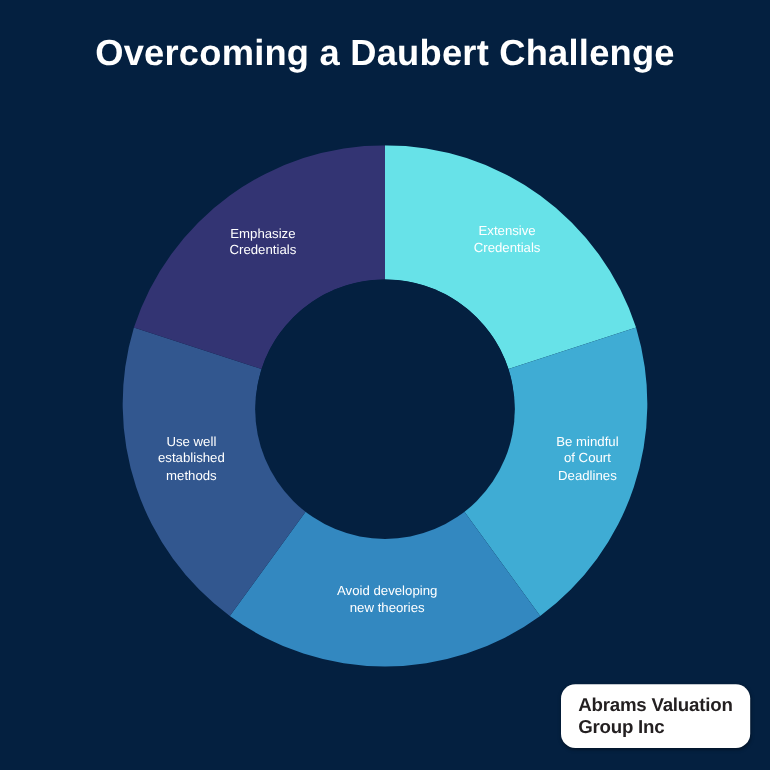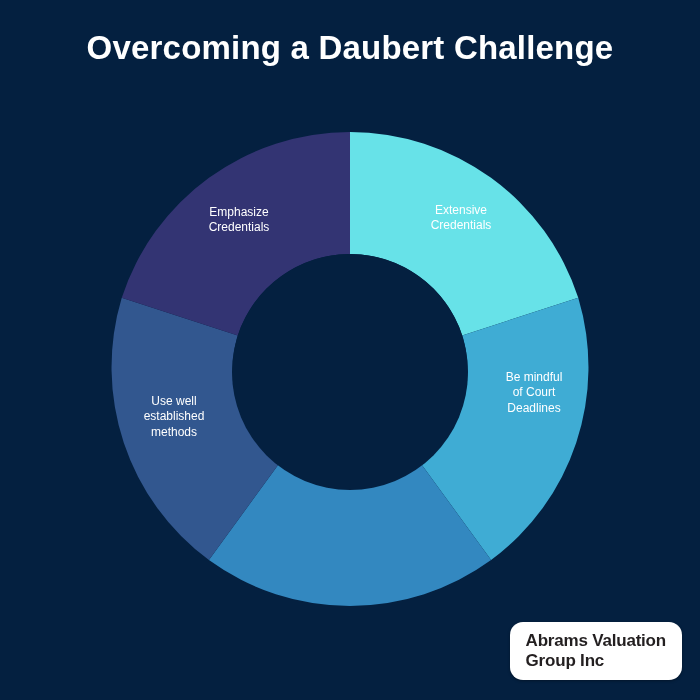--- a/index.html
+++ b/index.html
@@ -48,21 +48,21 @@
     position: absolute;
     color: #ffffff;
     font-size: 12px;
     line-height: 1.28;
     text-align: center;
     white-space: pre-line;
     pointer-events: none;
   }
   .lbl-doc     { left: 363px; top: 203px; width: 196px; }
   .lbl-cred    { left: 148px; top: 205px; width: 182px; }
-  .lbl-court   { left: 452px; top: 370px; width: 164px; }
+  .lbl-court   { left: 452px; top: 394px; width: 164px; }
   .lbl-methods { left: 90px;  top: 394px; width: 168px; }
   .lbl-avoid   { left: 228px; top: 530px; width: 248px; }
 
   .logo {
     position: absolute;
     right: 18px;
     bottom: 20px;
     background: #ffffff;
     border-radius: 13px;
     padding: 9px 16px 10px 16px;
@@ -119,20 +119,22 @@
     </svg>
   </div>
 
   <div class="seg-label lbl-doc">Extensive
 Credentials</div>
 
   <div class="seg-label lbl-court">Be mindful
 of Court
 Deadlines</div>
 
+  <div class="seg-label lbl-avoid">Avoid developing
+new theories</div>
 
   <div class="seg-label lbl-methods">Use well
 established
 methods</div>
 
   <div class="seg-label lbl-cred">Emphasize
 Credentials</div>
 
   <div class="logo">
     <div class="logo-text">Abrams Valuation

